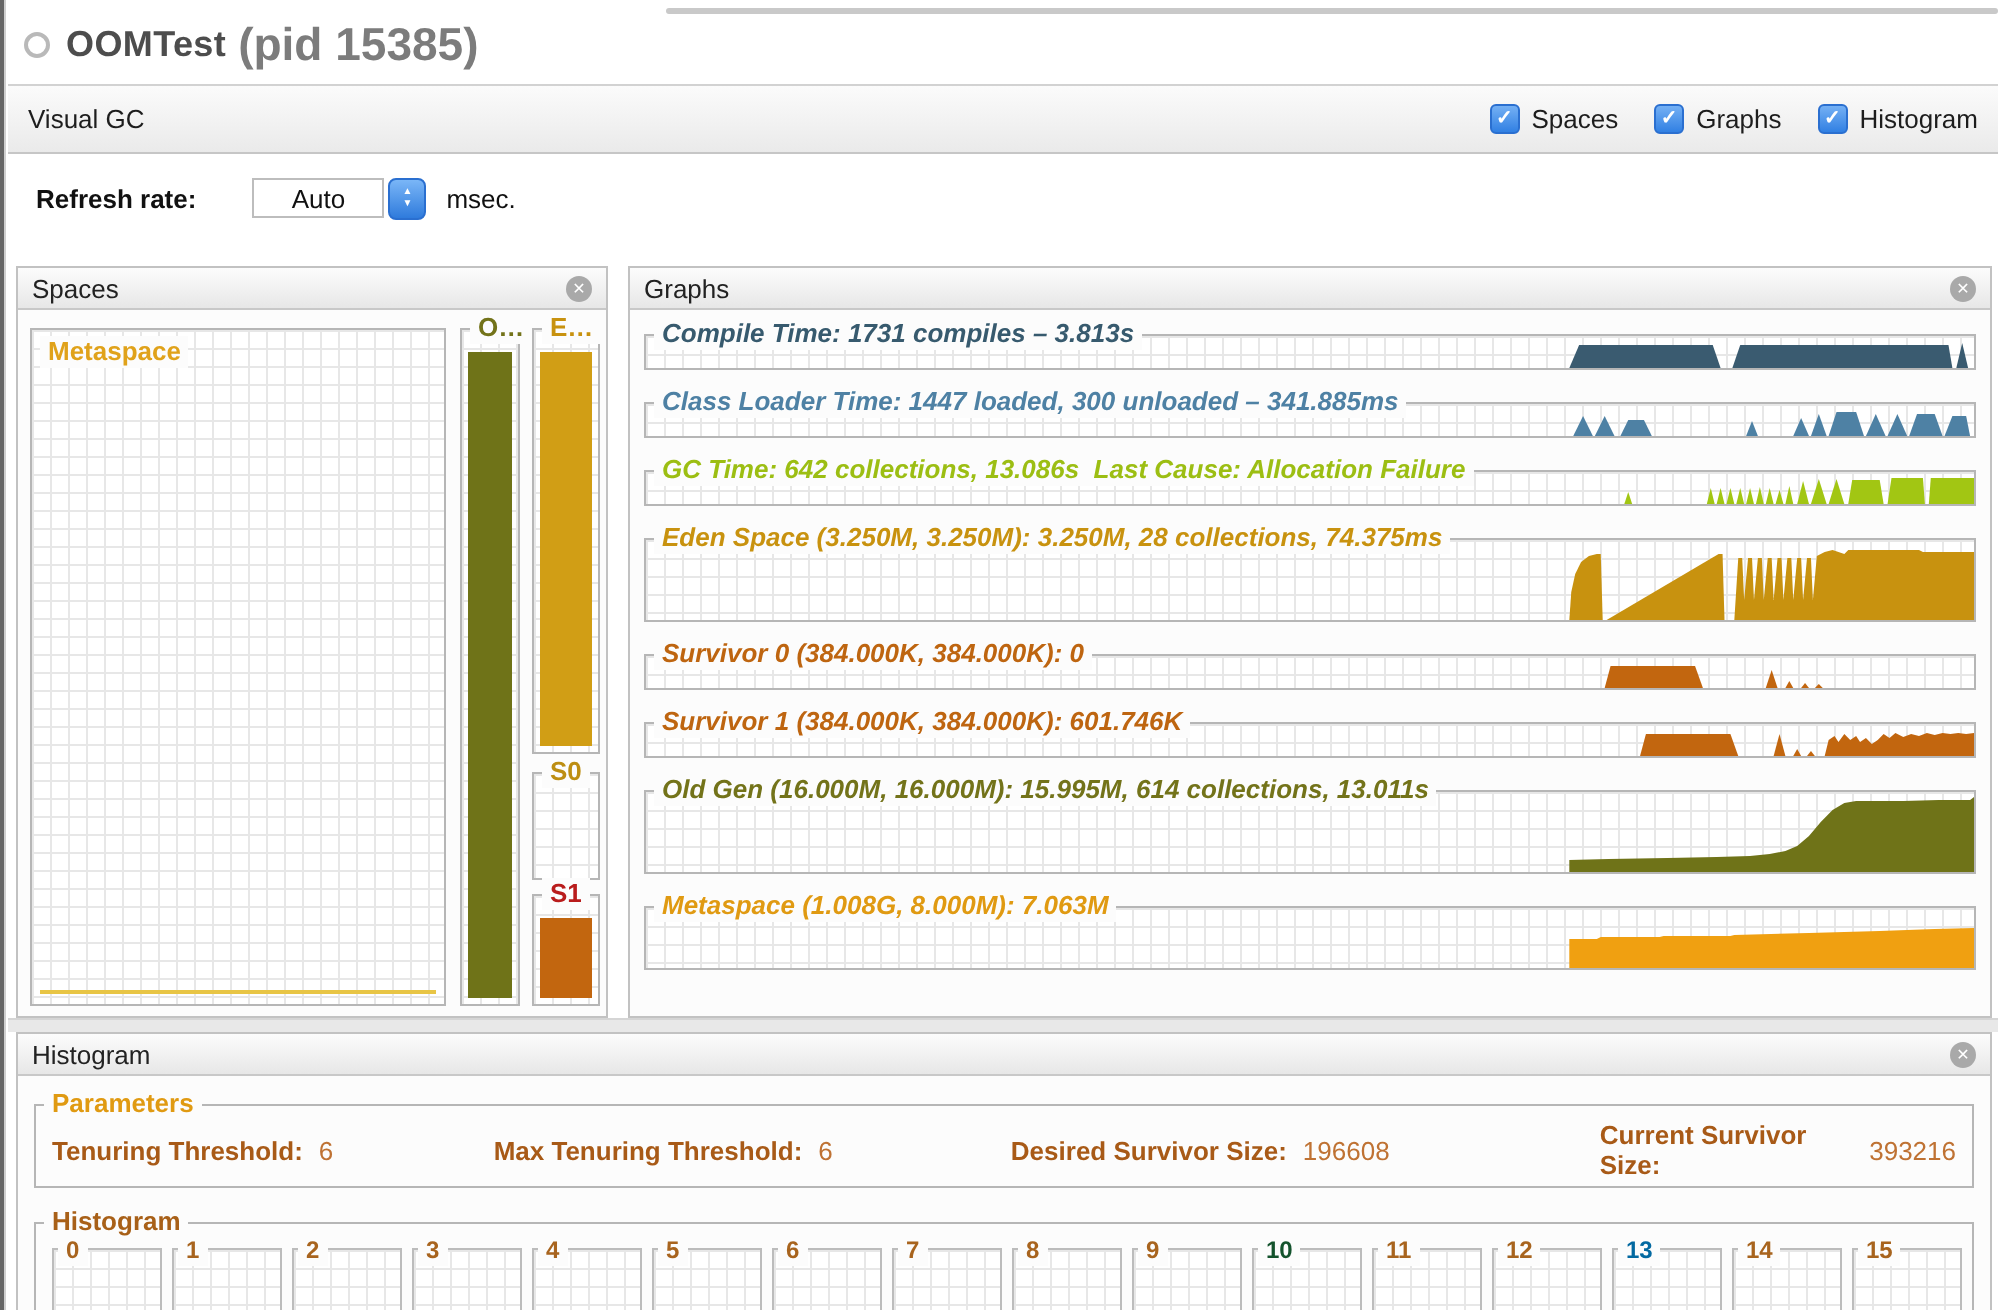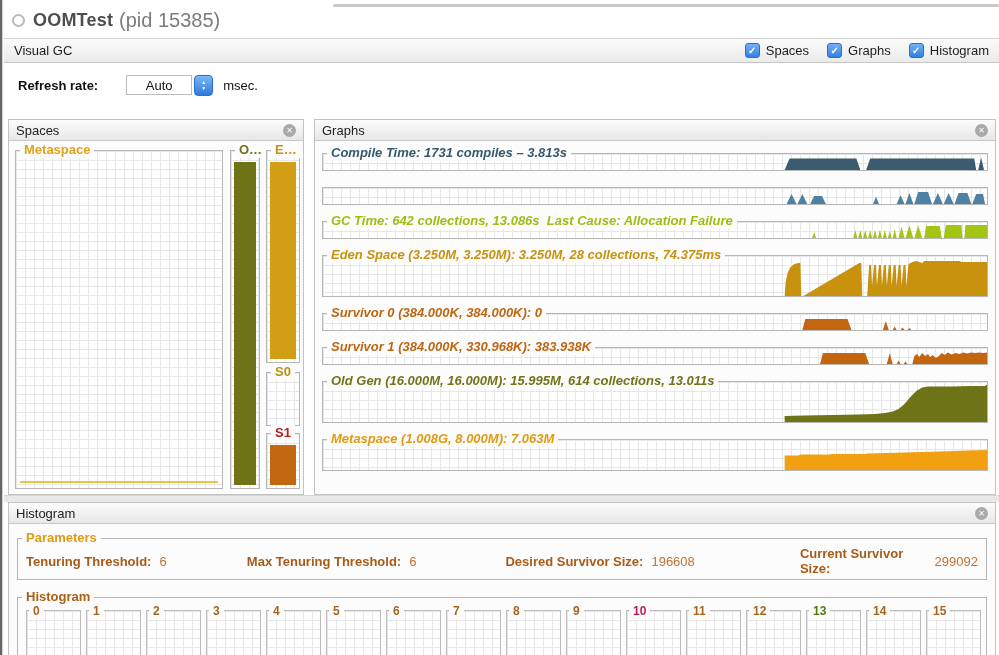--- a/index.html
+++ b/index.html
@@ -10,24 +10,24 @@
     background:#666; border-right:1px solid #cfcfcf; z-index:9; }
   .top-divider { position:absolute; top:4px; left:333px; right:0; height:3px;
     background:#c9c9c9; border-radius:3px; }
   .content { margin-left:4px; }
 
   
   .titlebar { display:flex; align-items:center; padding:9px 6px 6px 8px; background:#fff; }
   .app-dot { width:13px; height:13px; border:2px solid #b9b9b9; border-radius:50%;
     margin-right:8px; background:#fff; }
   .title-main { font-size:18px; font-weight:bold; color:#4d4d4d; letter-spacing:.2px; }
-  .title-pid { font-size:20px; color:#7c7c7c; margin-left:6px; }
-
-  
-  .tabbar { display:flex; align-items:center; height:25px; padding:0 10px 0 10px;
+  .title-pid { font-size:23px; color:#7c7c7c; margin-left:6px;font-weight:bold; }
+
+  
+  .tabbar { display:flex; align-items:center; height:35px; padding:0 10px 0 10px;
     background:linear-gradient(#fbfbfb,#eaeaea); border-top:1px solid #d2d2d2;
     border-bottom:1px solid #c6c6c6; }
   .tab-label { font-size:13px; color:#1d1d1d; }
   .cb-group { margin-left:auto; display:flex; align-items:center; gap:18px; }
   .cb { display:flex; align-items:center; gap:6px; cursor:default; }
   .cbbox { width:15px; height:15px; border-radius:3px; border:1px solid #2a6fd0;
     background:linear-gradient(#74b0f4,#3180e3); color:#fff; font-size:10px;
     line-height:13px; text-align:center; font-weight:bold; }
   .cblabel { font-size:13px; color:#1d1d1d; }
 
@@ -144,21 +144,21 @@
 
     <div class="mainrow">
 
       <div class="panel spaces">
         <div class="phead">
           <span>Spaces</span>
           <span class="close">✕</span>
         </div>
         <div class="pbody">
           <div class="tbox grid metaspace-box">
-            <span class="tlabel" style="color: rgb(224, 162, 26);">Metaspace</span>
+            <span class="tlabel" style="color: rgb(224, 162, 26); margin-top: 12px;">Metaspace</span>
             <div class="meta-line" style="background: rgb(232, 197, 69);"></div>
           </div>
           <div class="tbox grid old-box">
             <span class="tlabel" style="color: rgb(115, 115, 26);">O…</span>
             <div class="colfill" style="background: rgb(111, 115, 24);"></div>
           </div>
           <div class="tbox grid eden-box">
             <span class="tlabel" style="color: rgb(200, 146, 15);">E…</span>
             <div class="colfill" style="background: rgb(209, 158, 21);"></div>
           </div>
@@ -184,20 +184,21 @@
             <div class="strip grid h16">
               <svg viewBox="0 0 676 16" preserveAspectRatio="none">
                 <polygon points="470,16 475,4.5 543,4.5 547,16" fill="#3A5B70"></polygon>
                 <polygon points="553,16 557,4.5 663,4.5 665,16" fill="#3A5B70"></polygon>
                 <polygon points="667,16 670,3.5 673,16" fill="#3A5B70"></polygon>
               </svg>
             </div>
           </div>
 
           <div class="gbox">
+            <span class="tlabel" style="color: rgb(78, 129, 164);">Class Loader Time: 1447 loaded, 300 unloaded – 341.885ms</span>
             <div class="strip grid h16">
               <svg viewBox="0 0 676 16" preserveAspectRatio="none">
                 <polygon points="472,16 477,6 482,16" fill="#4E81A4"></polygon>
                 <polygon points="483,16 488,6 493,16" fill="#4E81A4"></polygon>
                 <polygon points="496,16 500,8 508,8 512,16" fill="#4E81A4"></polygon>
                 <polygon points="560,16 563,8.5 566,16" fill="#4E81A4"></polygon>
                 <polygon points="584,16 588,7 592,16" fill="#4E81A4"></polygon>
                 <polygon points="593,16 597,5 601,16" fill="#4E81A4"></polygon>
                 <polygon points="602,16 606,4 616,4 620,16" fill="#4E81A4"></polygon>
                 <polygon points="621,16 626,5 631,16" fill="#4E81A4"></polygon>
@@ -242,21 +243,21 @@
                 <polygon points="488,16 491,5 534,5 538,16" fill="#C2660F"></polygon>
                 <polygon points="570,16 573,7 576,16" fill="#C2660F"></polygon>
                 <polygon points="580,16 582,12.5 584,16" fill="#C2660F"></polygon>
                 <polygon points="588,16 590,13.5 592,16" fill="#C2660F"></polygon>
                 <polygon points="595,16 597,14 599,16" fill="#C2660F"></polygon>
               </svg>
             </div>
           </div>
 
           <div class="gbox">
-            <span class="tlabel" style="color: rgb(190, 101, 16);">Survivor 1 (384.000K, 330.968K): 383.938K</span>
+            <span class="tlabel" style="color: rgb(190, 101, 16);">Survivor 1 (384.000K, 384.000K): 601.746K</span>
             <div class="strip grid h16">
               <svg viewBox="0 0 676 16" preserveAspectRatio="none">
                 <polygon points="506,16 509,5 552,5 556,16" fill="#C2660F"></polygon>
                 <polygon points="574,16 577,5 580,16" fill="#C2660F"></polygon>
                 <polygon points="584,16 586,12.5 588,16" fill="#C2660F"></polygon>
                 <polygon points="591,16 593,13.5 595,16" fill="#C2660F"></polygon>
                 <polygon points="600,16 602,8 605,6 607,9 610,5 613,8 616,6 618,9 621,7 624,10 627,8 630,5 633,7 636,4.5 640,6.5 644,5 648,6 652,4.5 656,5.5 660,4.5 664,5 668,4.5 672,5 676,4.5 676,16" fill="#C2660F"></polygon>
               </svg>
             </div>
           </div>
@@ -302,21 +303,21 @@
             <div class="param p1">
               <span class="plabel">Max Tenuring Threshold:</span>
               <span class="pvalue">6</span>
             </div>
             <div class="param p2">
               <span class="plabel">Desired Survivor Size:</span>
               <span class="pvalue">196608</span>
             </div>
             <div class="param">
               <span class="plabel">Current Survivor Size:</span>
-              <span class="pvalue">299092</span>
+              <span class="pvalue">393216</span>
             </div>
           </div>
         </div>
 
         <div class="histgroup-box">
           <span class="tlabel" style="color: rgb(168, 96, 24);">Histogram</span>
           <div class="bins">
             <div class="bin grid">
                 <span class="tlabel" style="color: rgb(168, 100, 30);">0</span>
               </div>
@@ -341,30 +342,30 @@
             <div class="bin grid">
                 <span class="tlabel" style="color: rgb(168, 100, 30);">7</span>
               </div>
             <div class="bin grid">
                 <span class="tlabel" style="color: rgb(168, 100, 30);">8</span>
               </div>
             <div class="bin grid">
                 <span class="tlabel" style="color: rgb(168, 100, 30);">9</span>
               </div>
             <div class="bin grid">
-                <span class="tlabel" style="color: #be185d;">10</span>
+                <span class="tlabel" style="color: #14532d;">10</span>
               </div>
             <div class="bin grid">
                 <span class="tlabel" style="color: rgb(168, 100, 30);">11</span>
               </div>
             <div class="bin grid">
                 <span class="tlabel" style="color: rgb(168, 100, 30);">12</span>
               </div>
             <div class="bin grid">
-                <span class="tlabel" style="color: #4d7c0f;">13</span>
+                <span class="tlabel" style="color: #0369a1;">13</span>
               </div>
             <div class="bin grid">
                 <span class="tlabel" style="color: rgb(168, 100, 30);">14</span>
               </div>
             <div class="bin grid">
                 <span class="tlabel" style="color: rgb(168, 100, 30);">15</span>
               </div>
           </div>
         </div>
 

